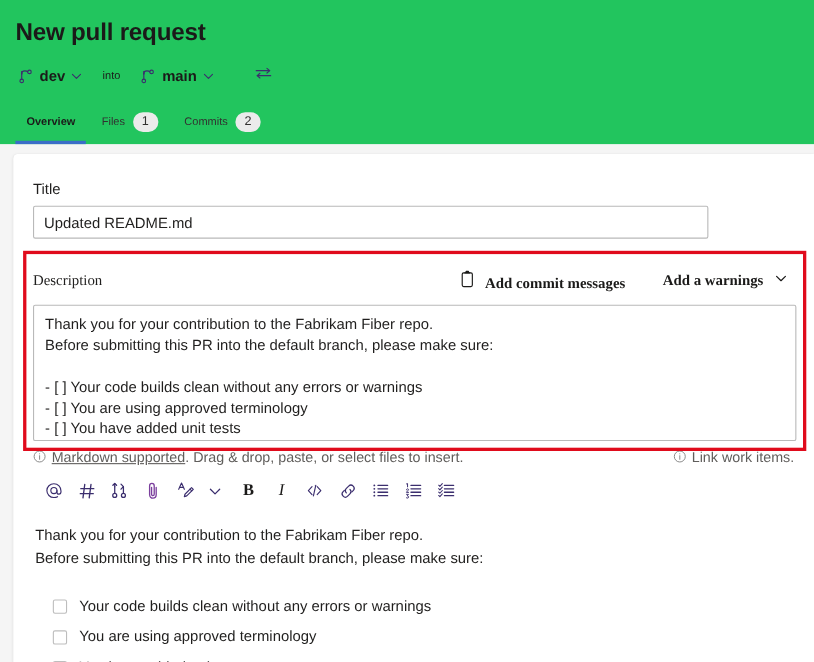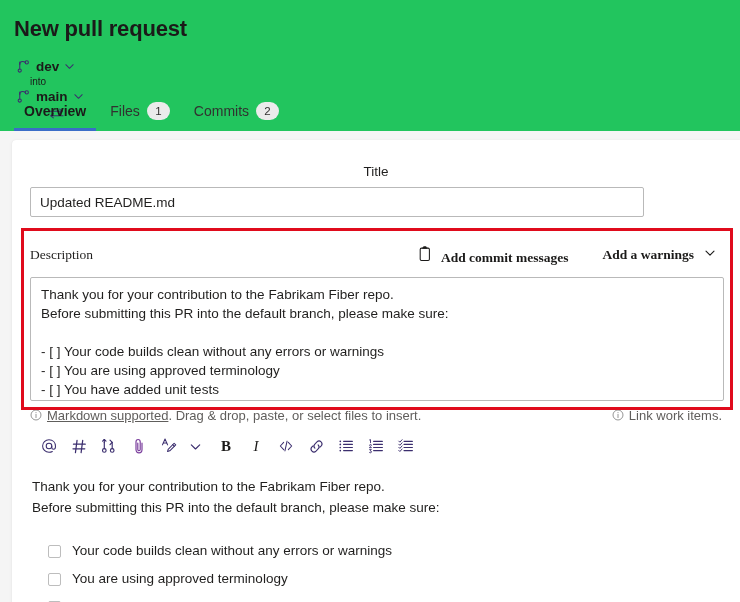--- a/index.html
+++ b/index.html
@@ -26,24 +26,23 @@
     font-weight: 600;
     letter-spacing: -0.2px;
     color: #1b1a19;
     margin: 0;
     line-height: 30px;
   }
 
   
   #branch-row {
     display: flex;
-    align-items: flex-start;
+    align-items: center;
     margin-top: 13px;
     height: 24px;
-    flex-direction: column;
   }
   .branch-picker {
     display: flex;
     align-items: center;
     gap: 5px;
     cursor: pointer;
     padding: 2px 2px;
   }
   .branch-name {
     font-size: 13.5px;
@@ -77,21 +76,21 @@
     align-items: center;
     gap: 7px;
     padding: 0 10px 8px 10px;
     margin-right: 4px;
     cursor: pointer;
     position: relative;
     height: 24px;
   }
   .tab:first-child { margin-left: 0; }
   .tab-label {
-    font-size: 14px;
+    font-size: 10px;
     color: #323130;
   }
   .tab.selected .tab-label {
     font-weight: 600;
     color: #1b1a19;
   }
   .tab.selected::after {
     content: "";
     position: absolute;
     left: 0;
@@ -126,21 +125,21 @@
     padding: 0 18px;
     box-sizing: border-box;
   }
 
   .field-label {
     font-size: 13.5px;
     color: #201f1e;
     margin: 0;
   }
 
-  #title-label { padding-top: 24px; text-align: center; }
+  #title-label { padding-top: 24px; }
 
   #title-input {
     display: block;
     box-sizing: border-box;
     width: 614px;
     height: 30px;
     margin-top: 8px;
     padding: 0 9px;
     border: 1px solid #b9b9b9;
     border-radius: 2px;

